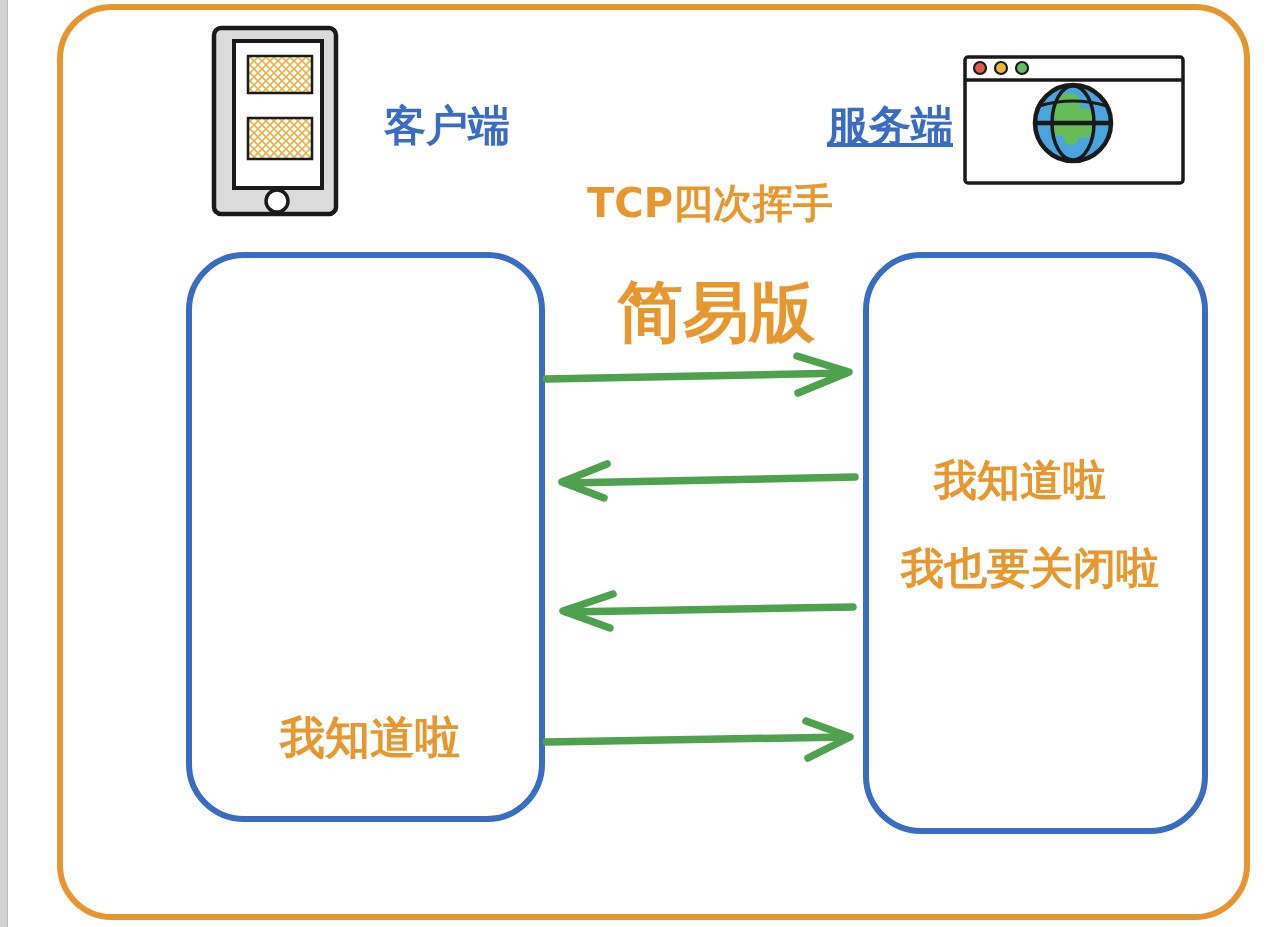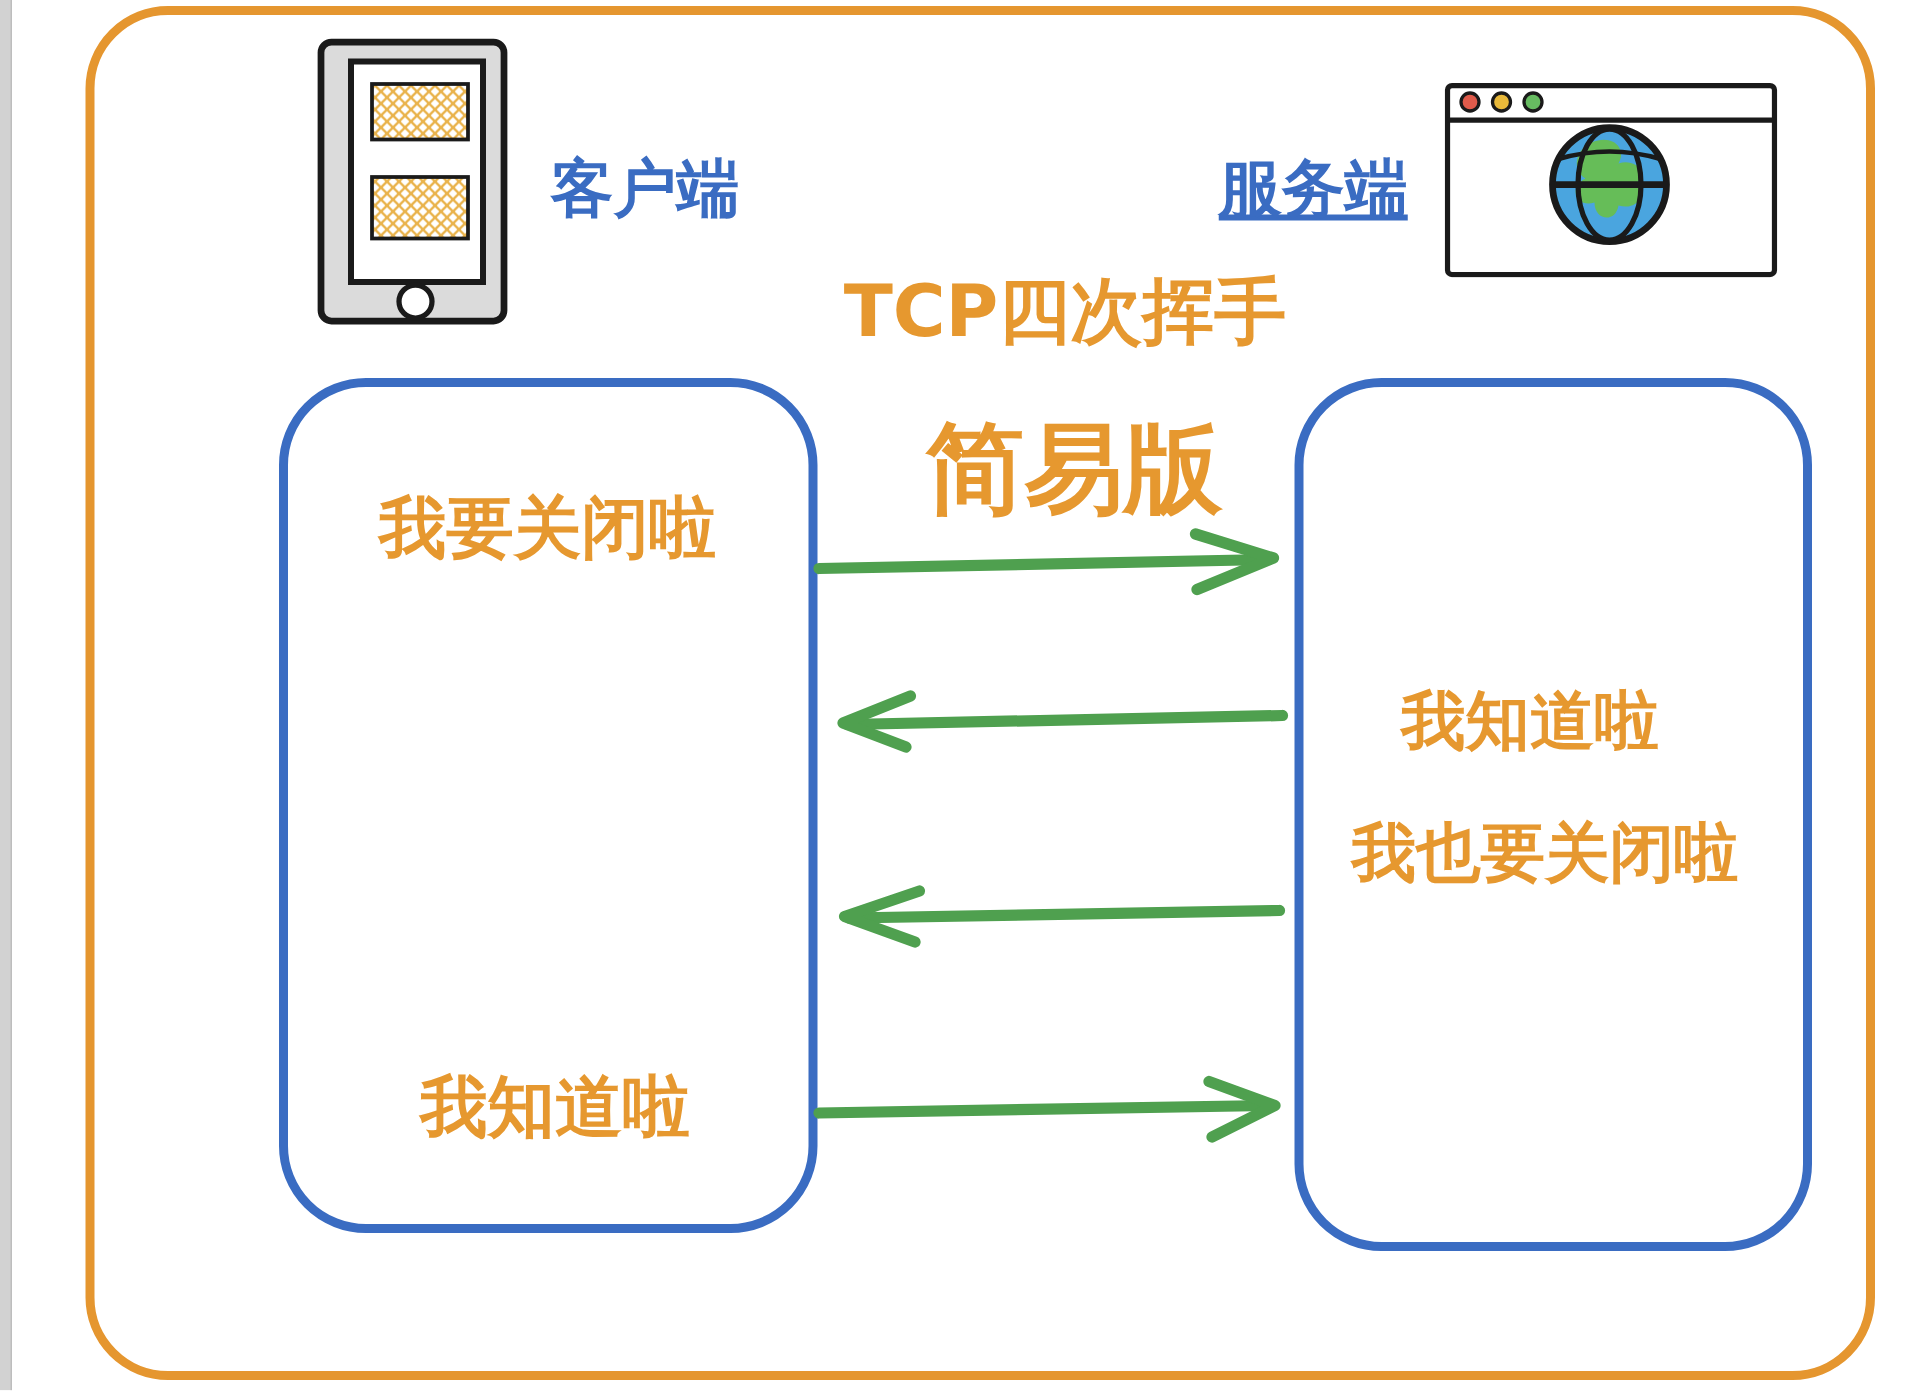--- a/index.html
+++ b/index.html
@@ -37,33 +37,33 @@
     border-radius: 58px;
     background: transparent;
   }
   .box-client { left: 186px; top: 252px; width: 359px; height: 570px; }
   .box-server { left: 863px; top: 252px; width: 345px; height: 582px; }
   .participant-label {
     position: absolute;
     color: #3A6CC2;
     font-size: 42px;
     font-weight: 700;
-    text-align: center;
+    text-align: right;
     white-space: nowrap;
   }
   .lbl-client { left: 350px; top: 98px; width: 160px; }
   .lbl-server { left: 798px; top: 98px; width: 155px; text-decoration: underline; }
   .title-line {
     position: absolute;
     color: #E6982F;
     font-weight: 700;
     text-align: center;
     white-space: nowrap;
   }
-  .title-1 { left: 490px; top: 176px; width: 440px; font-size: 48px; }
+  .title-1 { left: 490px; top: 176px; width: 440px; font-size: 40px; }
   .title-2 { left: 511px; top: 268px; width: 410px; font-size: 66px; }
   .msg-label {
     position: absolute;
     color: #E6982F;
     font-size: 45px;
     font-weight: 700;
     text-align: center;
     white-space: nowrap;
   }
   .msg-1 { left: 200px; top: 322px; width: 330px; }
@@ -127,21 +127,20 @@
       </g>
     </svg>
   </div>
 
   <div class="title-line title-1">TCP四次挥手</div>
   <div class="title-line title-2">简易版</div>
 
   <div class="lifeline-box box-client"></div>
   <div class="lifeline-box box-server"></div>
 
-  <div class="msg-label msg-1">我要关闭啦</div>
   <div class="msg-label msg-2">我知道啦</div>
   <div class="msg-label msg-3">我也要关闭啦</div>
   <div class="msg-label msg-4">我知道啦</div>
 
   <svg class="arrow-overlay" width="1282" height="927" viewBox="0 0 1282 927">
     <g stroke="#4FA04F" stroke-width="7.5" fill="none" stroke-linecap="round" stroke-linejoin="round">
       <g>
         <path d="M546,379 L846,373"></path>
         <path d="M797,356 L849,372 L798,393"></path>
       </g>

